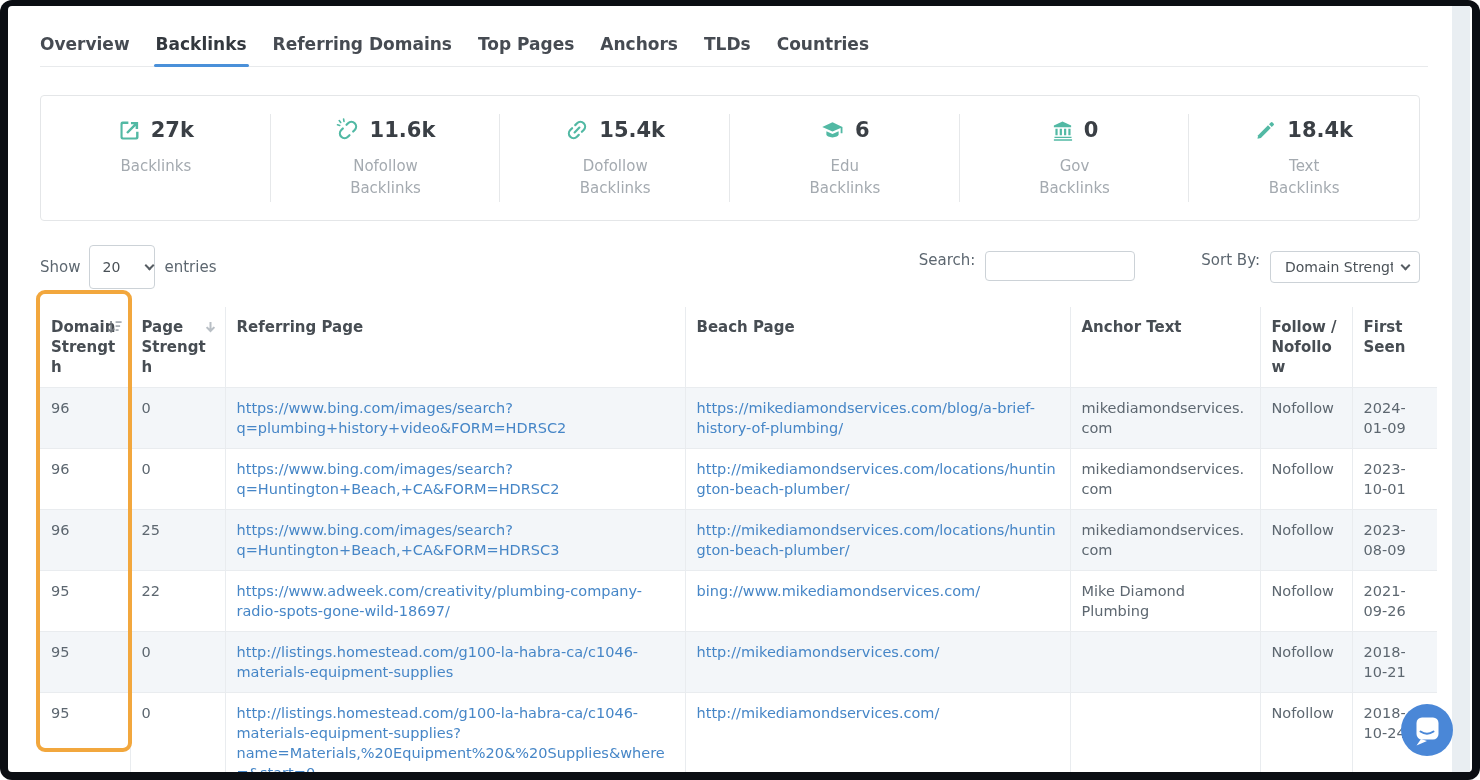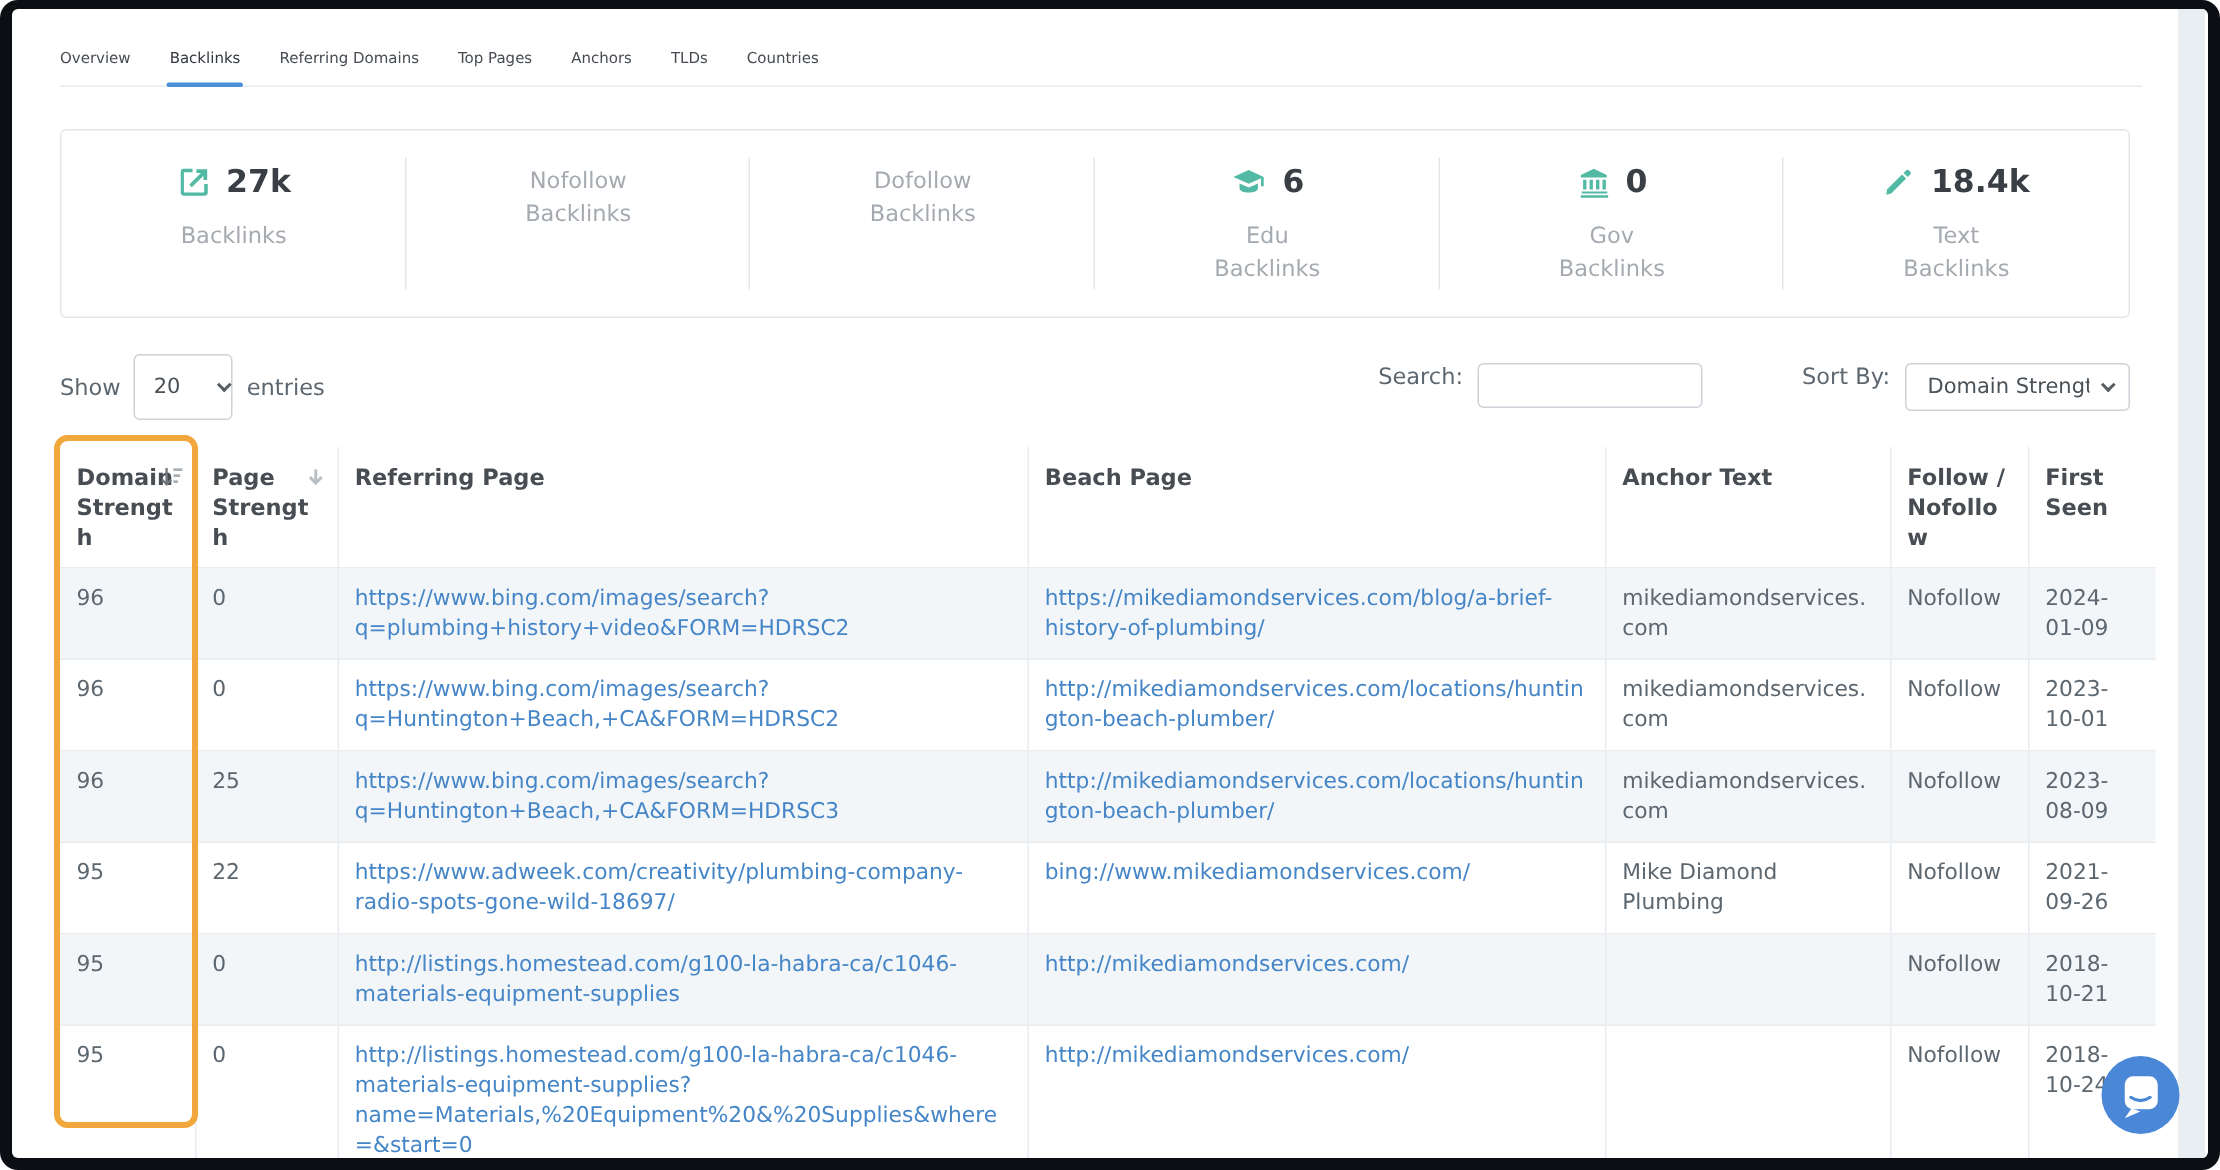--- a/index.html
+++ b/index.html
@@ -10,21 +10,21 @@
   .page  { position:absolute; left:8px; top:6px; right:8px; bottom:8px; background:#fff;
            border-radius:4px; overflow:hidden; }
 
   .scroll-track { position:absolute; top:0; bottom:0; right:2px; width:18px; background:#e9eef2; z-index:1; }
 
   .content { position:relative; margin-left:32px; width:1397px; }
 
   
   .tabs { display:flex; gap:26px; padding-top:28px; padding-bottom:12px;
           border-bottom:1px solid #e8eaec; width:1388px; }
-  .tab { font-size:10px; font-weight:400; color:#464b52; position:relative; cursor:pointer; white-space:nowrap; }
+  .tab { font-size:17px; font-weight:700; color:#464b52; position:relative; cursor:pointer; white-space:nowrap; }
   .tab.active { color:#33383e; }
   .tab.active::after { content:""; position:absolute; left:-2px; right:-2px; bottom:-13px;
                        height:3px; background:#4a90d9; border-radius:2px; }
 
   
   .stats { margin-top:28px; width:1380px; height:126px; border:1px solid #e4e6e8;
            border-radius:4px; display:flex; }
   .stat { flex:1; position:relative; text-align:center; padding-top:22px; }
   .stat:not(:last-child)::after { content:""; position:absolute; right:0; top:18px; bottom:18px;
            width:1px; background:#e6e8ea; }
@@ -98,27 +98,55 @@
             </svg>
           </span>
           <span class="stat-value">27k</span>
         </div>
         <div class="stat-label">
               <div>Backlinks</div>
         </div>
       </div>
 
       <div class="stat">
+        <div class="stat-top">
+          <span>
+            <svg width="24" height="24" viewBox="0 0 24 24">
+              <g fill="none" stroke="#52b9a4" stroke-width="2.2" stroke-linecap="round" transform="rotate(-45 12 12)">
+                <path d="M9.4 7.3H7.2a4.7 4.7 0 0 0 0 9.4h2.2"></path>
+                <path d="M14.6 7.3h2.2a4.7 4.7 0 0 1 0 9.4h-2.2"></path>
+              </g>
+              <g stroke="#52b9a4" stroke-width="1.6" stroke-linecap="round">
+                <path d="M3.2 2.6l1.5 1.9"></path>
+                    <path d="M1.5 6.8l2.3.6"></path>
+                    <path d="M7.6 1l.4 2.4"></path>
+              </g>
+            </svg>
+          </span>
+          <span class="stat-value">11.6k</span>
+        </div>
         <div class="stat-label">
           <div>Nofollow</div>
               <div>Backlinks</div>
         </div>
       </div>
 
       <div class="stat">
+        <div class="stat-top">
+          <span>
+            <svg width="24" height="24" viewBox="0 0 24 24">
+              <g fill="none" stroke="#52b9a4" stroke-width="2.2" stroke-linecap="round" transform="rotate(-45 12 12)">
+                <path d="M9.8 7.3H7.2a4.7 4.7 0 0 0 0 9.4h2.6"></path>
+                <path d="M14.2 7.3h2.6a4.7 4.7 0 0 1 0 9.4h-2.6"></path>
+                <path d="M8.6 12h6.8"></path>
+              </g>
+            </svg>
+          </span>
+          <span class="stat-value">15.4k</span>
+        </div>
         <div class="stat-label">
           <div>Dofollow</div>
               <div>Backlinks</div>
         </div>
       </div>
 
       <div class="stat">
         <div class="stat-top">
           <span>
             <svg width="25" height="23" viewBox="0 0 24 24" fill="#52b9a4">

